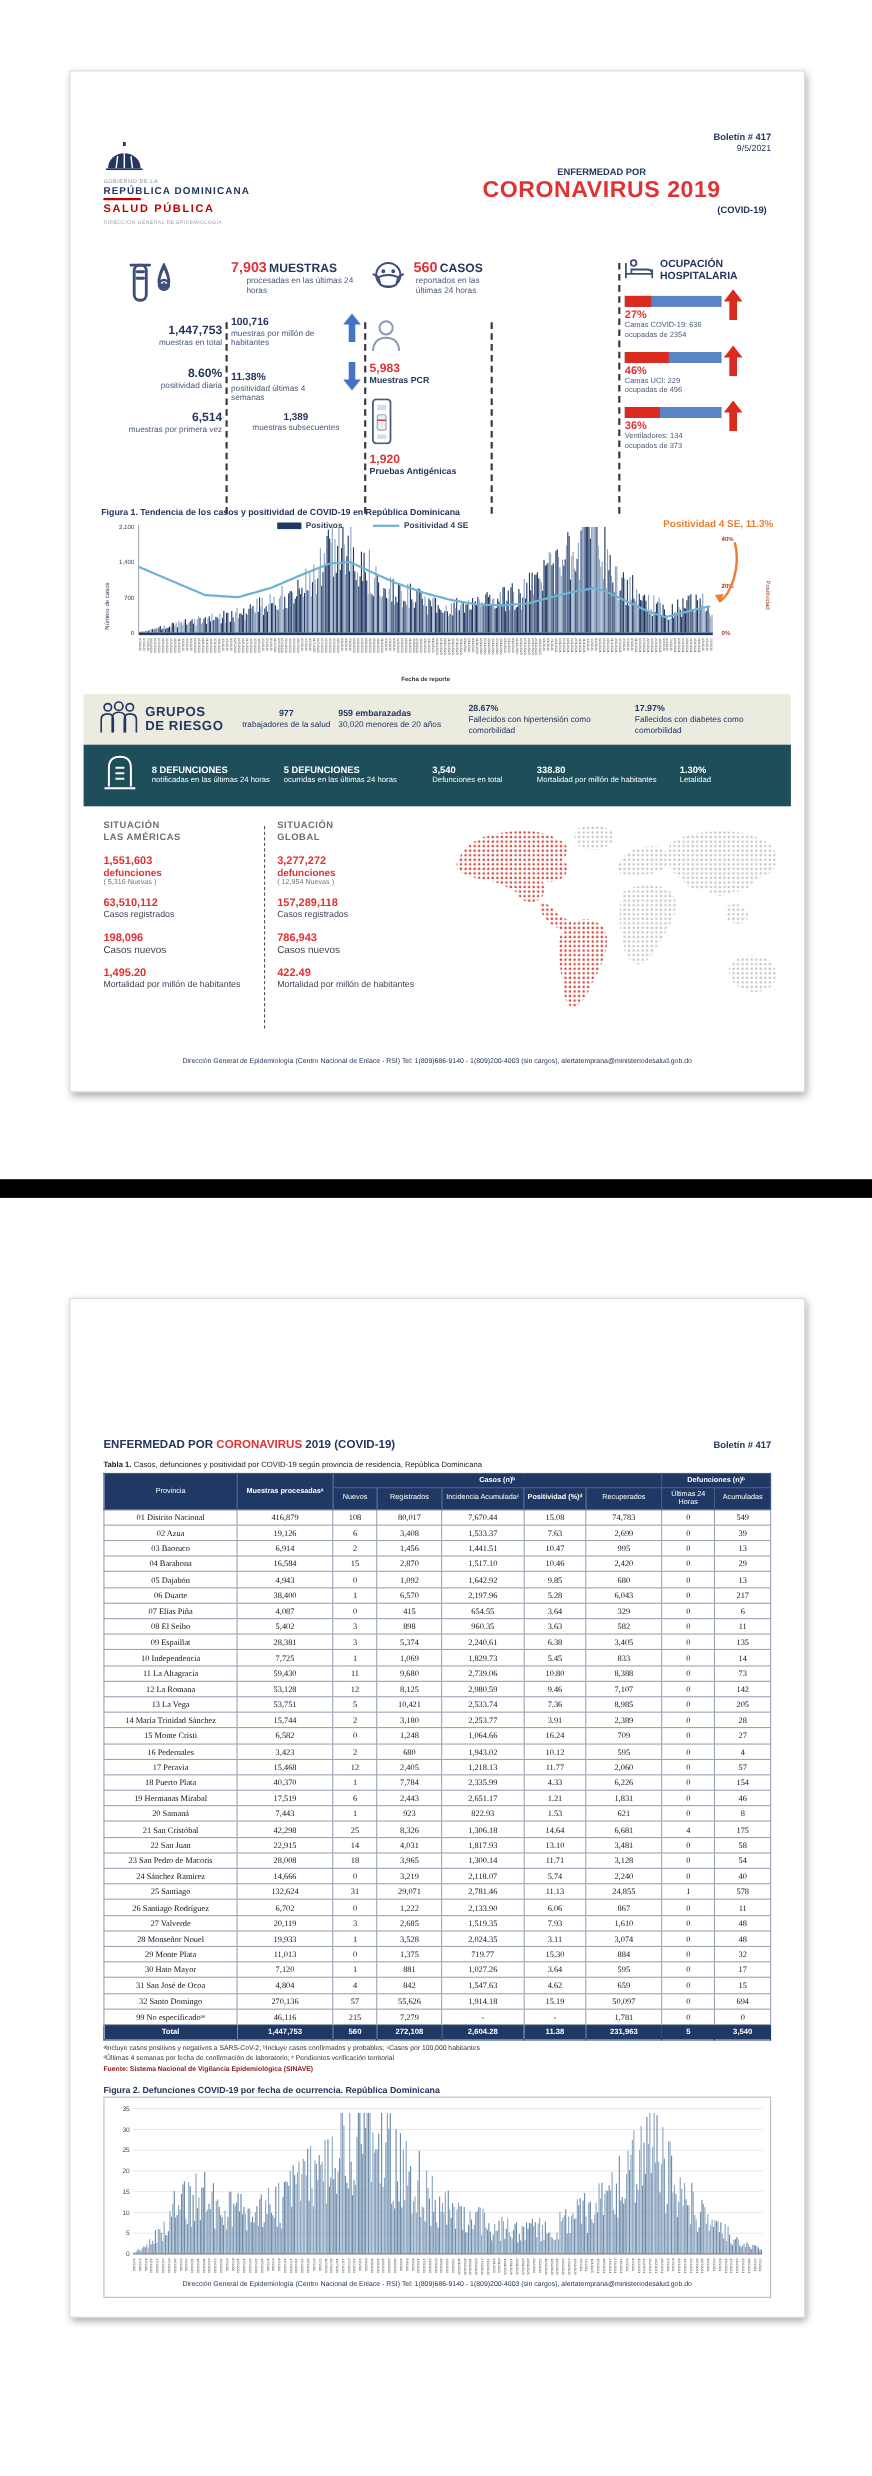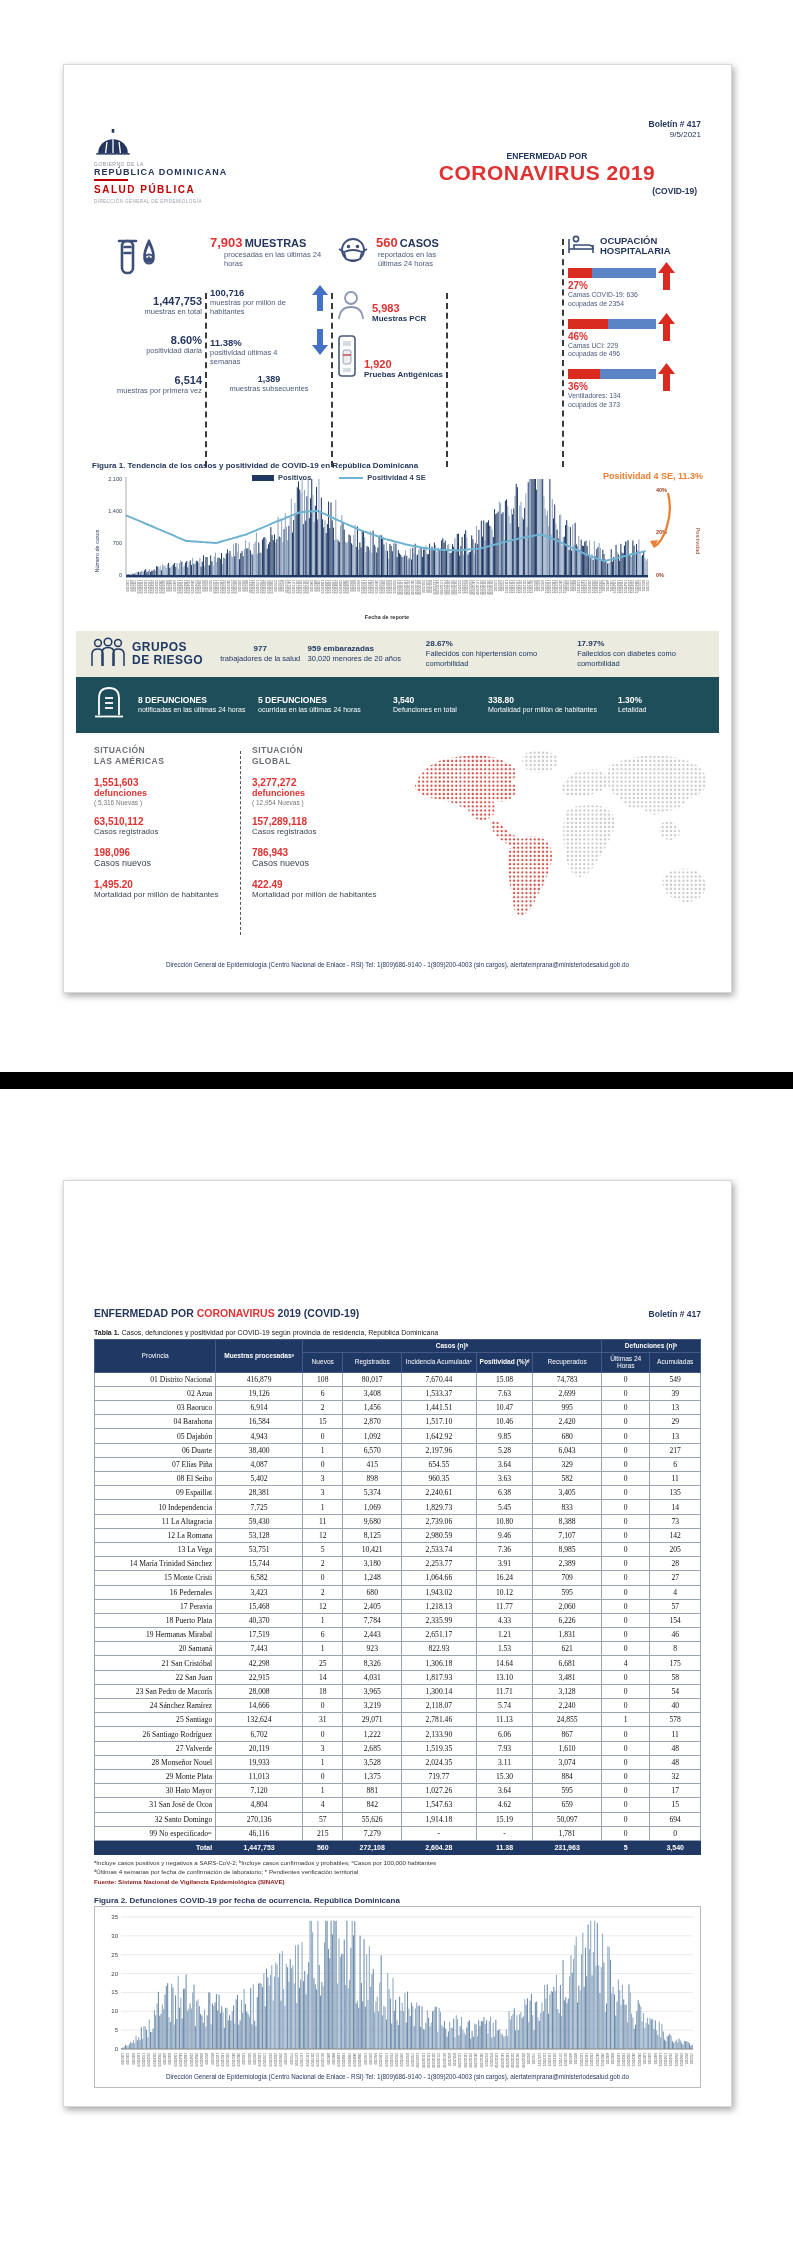--- a/index.html
+++ b/index.html
@@ -42,21 +42,21 @@
   .colC{position:absolute;left:244px;top:0;width:108px;}
   .colD{position:absolute;left:358px;top:0;width:106px;text-align:center;}
   .colE{position:absolute;left:476px;top:0;width:135px;}
   .statval{font-size:11px;font-weight:bold;color:#24365e;}
   .statlbl{font-size:7.5px;color:#4a5a7a;line-height:1.25;}
   .gap18{margin-top:18px;} .gap14{margin-top:14px;}
   .headline .hv{font-size:13px;font-weight:bold;color:#e03232;}
   .headline .hl{font-size:11px;font-weight:bold;color:#24365e;}
   .headline .hs{font-size:7.5px;color:#4a5a7a;line-height:1.25;margin-left:14px;}
   .arrowrow{display:flex;align-items:flex-start;gap:4px;}
-  .iconrow{display:flex;align-items:flex-end;gap:6px;margin-top:14px;}
+  .iconrow{display:flex;align-items:flex-start;gap:6px;margin-top:14px;flex-direction:column;}
   .pcrval{font-size:11px;font-weight:bold;color:#e03232;}
   .pcrlbl{font-size:8px;font-weight:bold;color:#24365e;}
   .hosp-title{display:flex;gap:6px;align-items:center;font-size:9.5px;font-weight:bold;color:#24365e;line-height:1.15;}
   .hosp-item{margin-top:10px;position:relative;}
   .hbar{width:88px;height:10px;background:#5b84c6;position:relative;}
   .hbar-fill{position:absolute;left:0;top:0;height:10px;background:#d92b20;}
   .hpct{font-size:10px;font-weight:bold;color:#e03232;margin-top:2px;}
   .hlbl{font-size:6.8px;color:#4a5a7a;line-height:1.3;}
   .hosp-arrow{position:absolute;right:28px;top:-6px;}
 
@@ -108,21 +108,21 @@
   .tbl-caption b{font-weight:bold;}
   table.prov{border-collapse:collapse;width:100%;table-layout:fixed;
     font-family:"Liberation Serif", serif;}
   table.prov th{
     background:#203864;color:#fff;font-family:"Liberation Sans", sans-serif;
     font-size:6.6px;font-weight:normal;border:1px solid #46598a;padding:2px 1px;line-height:1.15;}
   table.prov th.bold{font-weight:bold;}
   table.prov td{
     font-size:7.6px;color:#111;border:1px solid #9aa2b5;border-top:none;
     padding:1px 3px;text-align:center;white-space:nowrap;overflow:hidden;height:11.2px;}
-  table.prov td.name{text-align:right;}
+  table.prov td.name{text-align:center;}
   table.prov tr.total td{
     background:#203864;color:#fff;font-weight:bold;font-size:7px;
     font-family:"Liberation Sans", sans-serif;border-color:#203864;}
   .footnotes{font-size:6.2px;color:#333;line-height:1.5;margin-top:3px;}
   .fuente{font-size:6.2px;color:#8b2020;font-weight:bold;}
   .p2-fig2{margin-top:10px;}
   .fig2-box{border:1px solid #bbb;padding:4px 2px 0;}
   .p2-footer{position:absolute;bottom:26px;left:10px;right:10px;text-align:center;
     font-size:6.3px;color:#24365e;}
 

